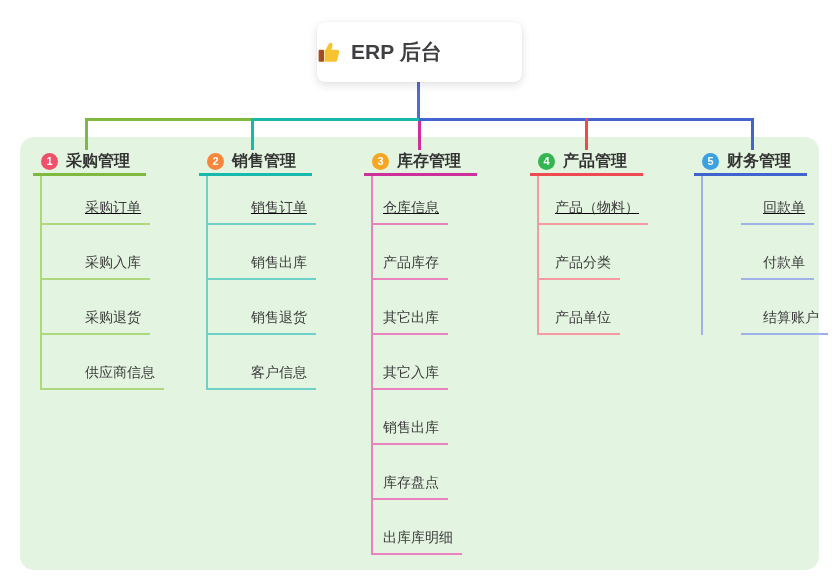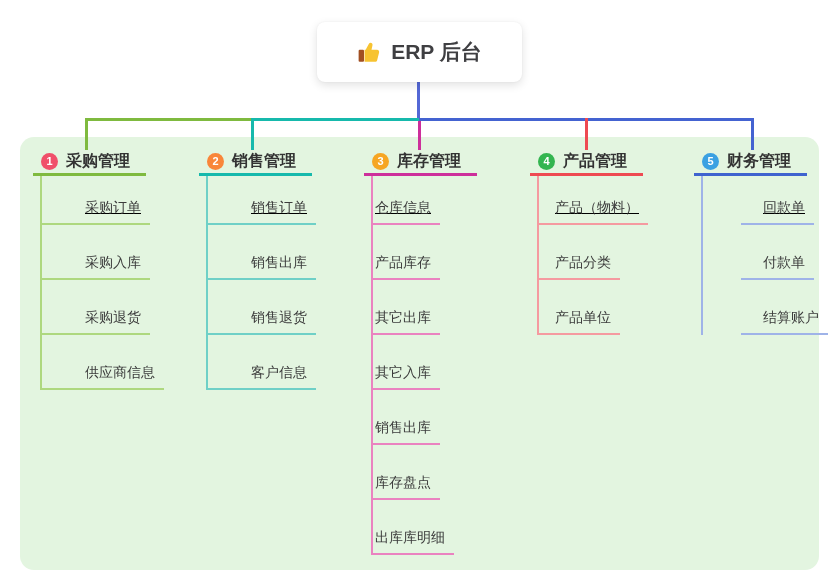--- a/index.html
+++ b/index.html
@@ -12,21 +12,21 @@
   }
   .panel{
     position:absolute;left:20px;top:137px;width:799px;height:433px;
     background:#e3f5e0;border-radius:14px;
   }
   
   .root-card{
     position:absolute;left:317px;top:22px;width:205px;height:60px;
     background:#ffffff;border-radius:8px;
     box-shadow:0 3px 10px rgba(0,0,0,.12),0 0 2px rgba(0,0,0,.06);
-    display:flex;align-items:center;justify-content:center;gap:8px;
+    display:flex;align-items:center;gap:8px;
     font-size:21px;font-weight:600;color:#3f3f42;
   }
   .root-card svg{display:block;}
   
   .line{position:absolute;}
   .stem{left:417px;top:82px;width:3px;height:39px;background:#5468d6;}
   .h-left{left:86px;top:118px;width:169px;height:3px;background:#7fba3f;}
   .h-mid{left:253px;top:118px;width:166px;height:3px;background:#16b9ac;}
   .h-right{left:419px;top:118px;width:335px;height:3px;background:#4463d1;}
   .drop{top:118px;width:3px;height:32px;}
@@ -60,21 +60,21 @@
   
   .b1 .header{border-bottom-color:#7fba3f}
   .b1 .badge{background:#f0506a}
   .b1 .children,.b1 .child-label{border-color:#aed87f}
   .b2 .header{border-bottom-color:#16b9ac}
   .b2 .badge{background:#f9863a}
   .b2 .children,.b2 .child-label{border-color:#6fd0c7}
   .b3 .header{border-bottom-color:#cd2f9b}
   .b3 .badge{background:#f6a623}
   .b3 .children,.b3 .child-label{border-color:#ea82c0}
-  .b3 .child-label{padding-left:2px;}
+  .b3 .child-label{padding-left:10px;}
   .b4 .header{border-bottom-color:#ee4a52}
   .b4 .badge{background:#33b550}
   .b4 .children,.b4 .child-label{border-color:#f59aa0}
   .b4 .child-label{padding-left:16px;margin-top:30px;}
   .b5 .header{border-bottom-color:#3f63cf}
   .b5 .badge{background:#3ba1e2}
   .b5 .children,.b5 .child-label{border-color:#9fb3e8}
   .b5 .child-label{padding-left:22px;margin-left:38px;}
 </style>
 </head>

